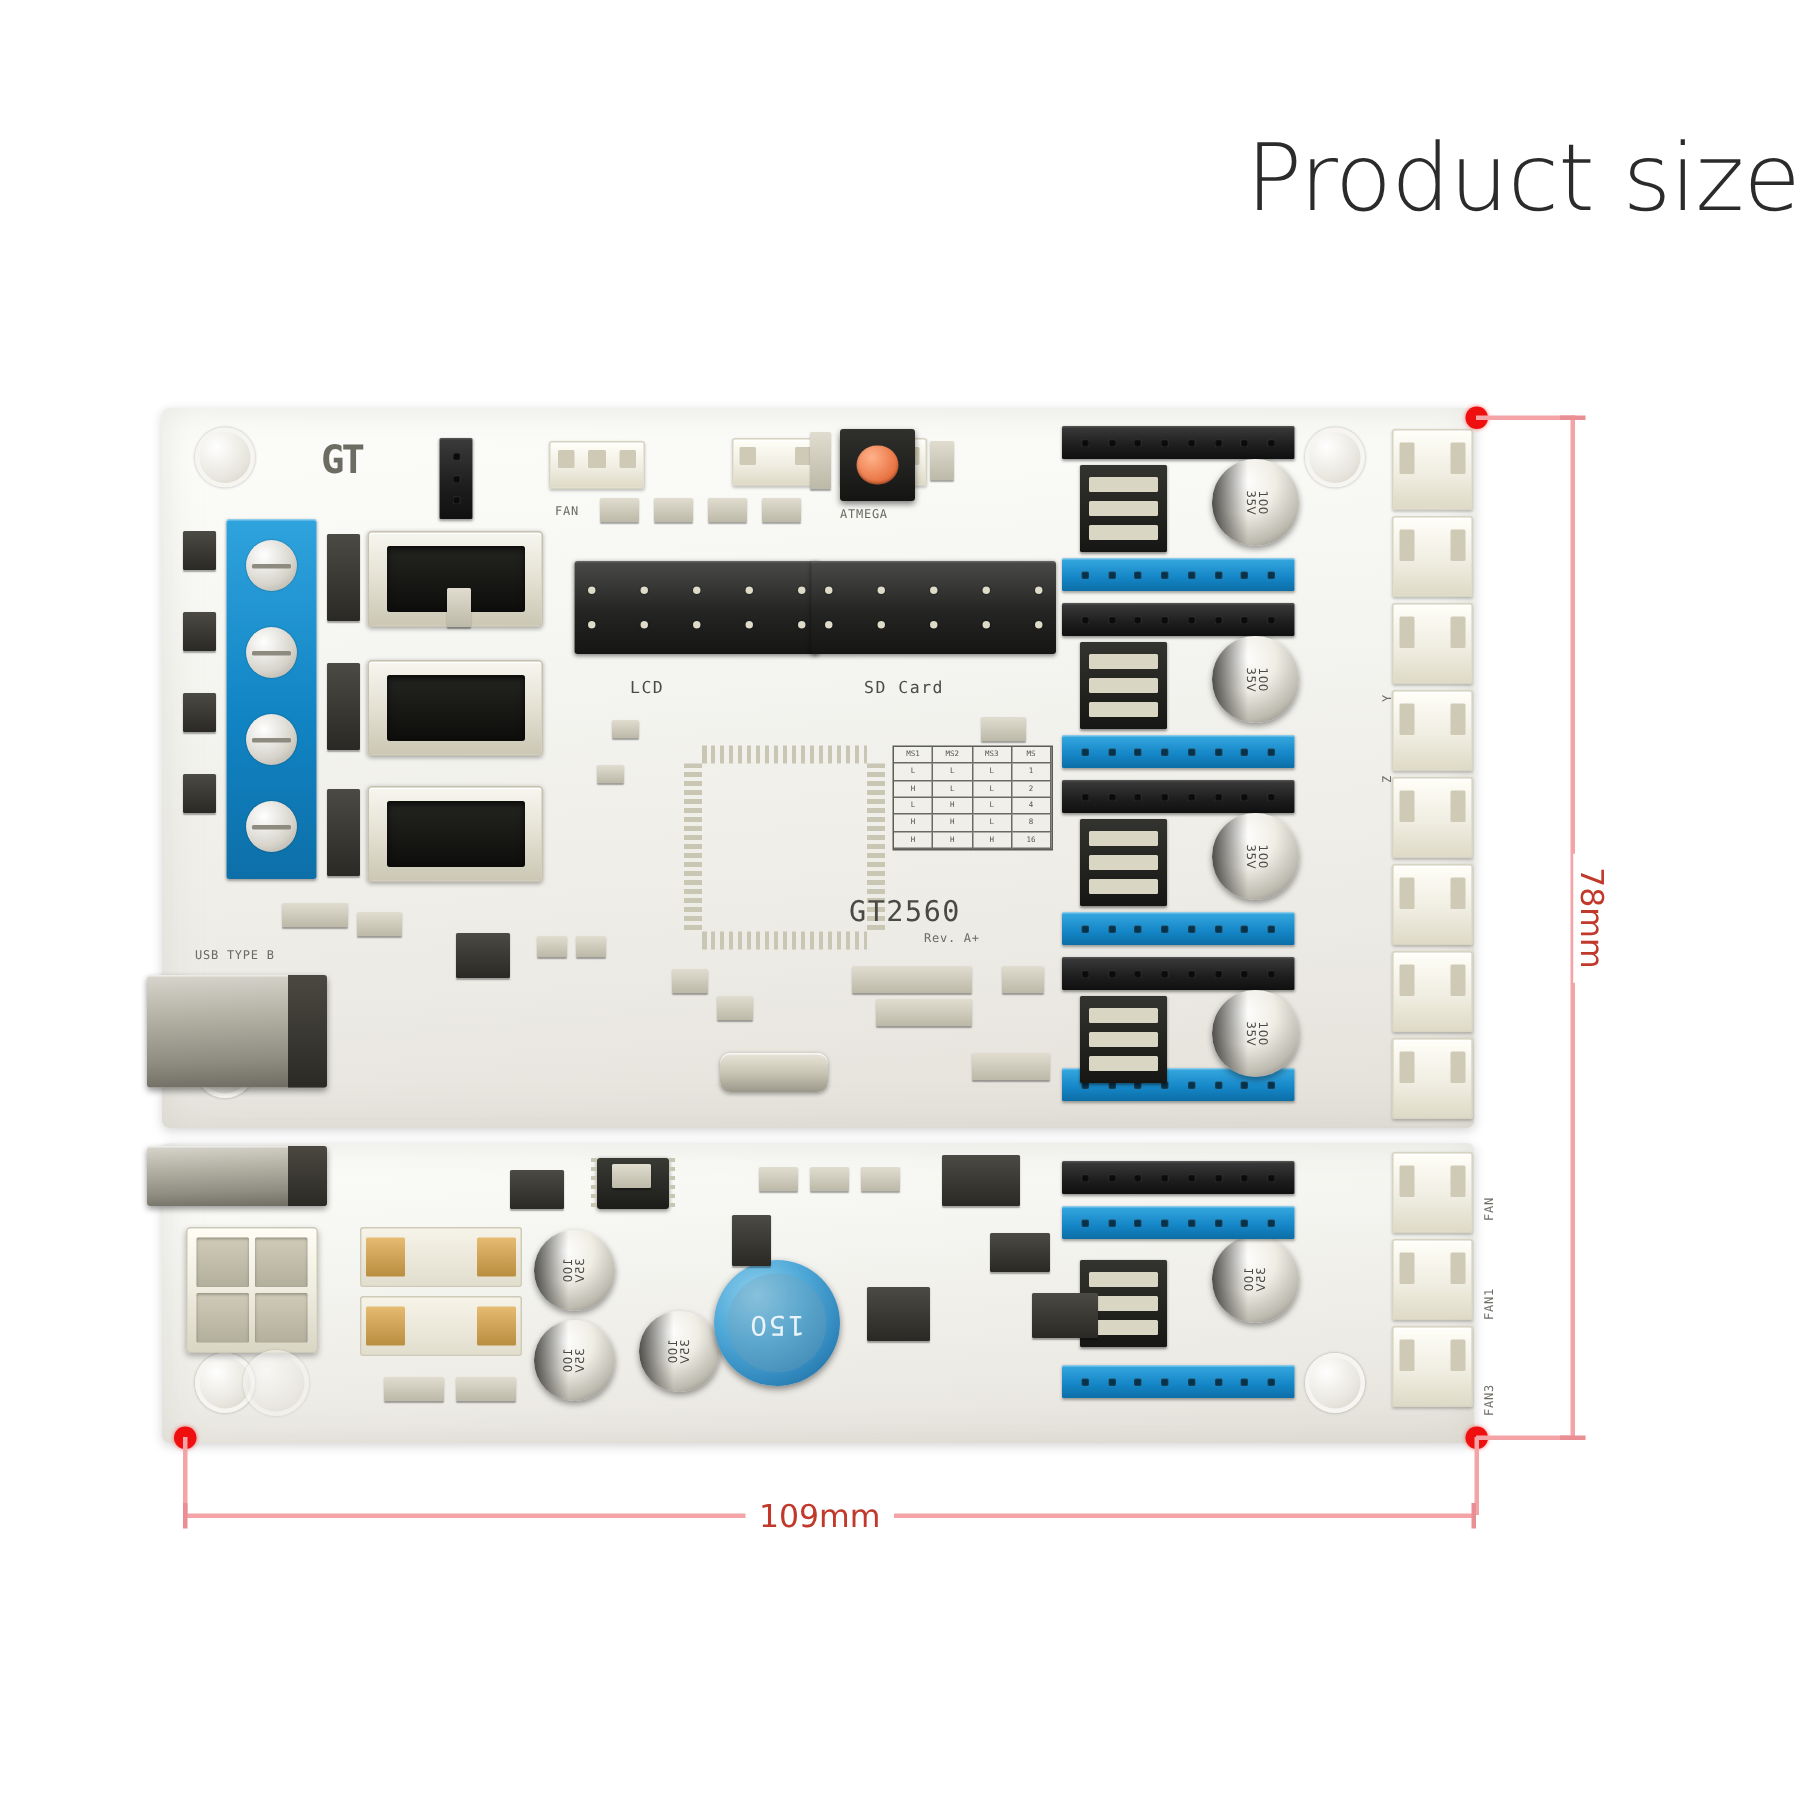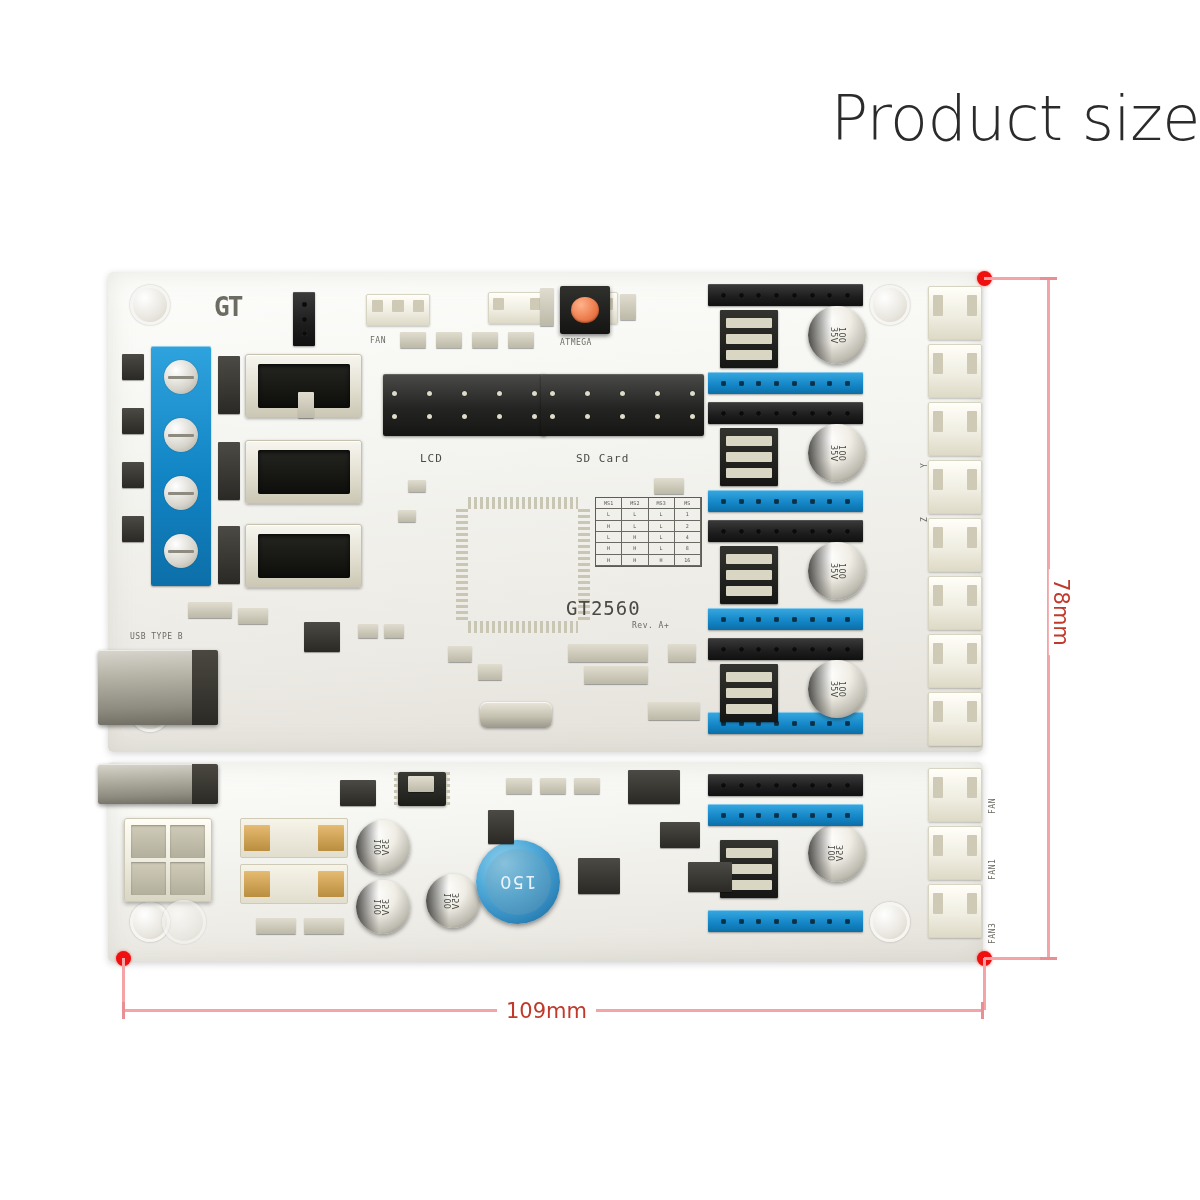--- a/index.html
+++ b/index.html
@@ -249,21 +249,21 @@
     </div>
     <div class="cmp silk" style="left:312px;top:180px;">LCD</div>
     <div class="cmp silk" style="left:468px;top:180px;">SD Card</div>
 
     <div class="cmp qfppins" style="left:360px;top:225px;width:110px;height:12px;background:repeating-linear-gradient(90deg,#c9c6b4 0 3px,transparent 3px 6px);"></div>
     <div class="cmp qfppins" style="left:360px;top:349px;width:110px;height:12px;background:repeating-linear-gradient(90deg,#c9c6b4 0 3px,transparent 3px 6px);"></div>
     <div class="cmp qfppins" style="left:348px;top:237px;width:12px;height:112px;background:repeating-linear-gradient(180deg,#c9c6b4 0 3px,transparent 3px 6px);"></div>
     <div class="cmp qfppins" style="left:470px;top:237px;width:12px;height:112px;background:repeating-linear-gradient(180deg,#c9c6b4 0 3px,transparent 3px 6px);"></div>
 
     <div class="cmp silk" style="left:458px;top:325px;font-size:19px;letter-spacing:1px;color:#4a4a45;">GT2560</div>
-    <div class="cmp silk small" style="left:488px;top:349px;padding-left:36px;">Rev. A+</div>
+    <div class="cmp silk small" style="left:472px;top:349px;padding-left:36px;">Rev. A+</div>
 
     <div class="msTable" id="ms-table" style="left:487px;top:225px;width:105px;height:68px;grid-template-columns:repeat(4,1fr);grid-template-rows:repeat(6,1fr);">
         <span>MS1</span>
         <span>MS2</span>
         <span>MS3</span>
         <span>MS</span>
         <span>L</span>
         <span>L</span>
         <span>L</span>
         <span>1</span>

